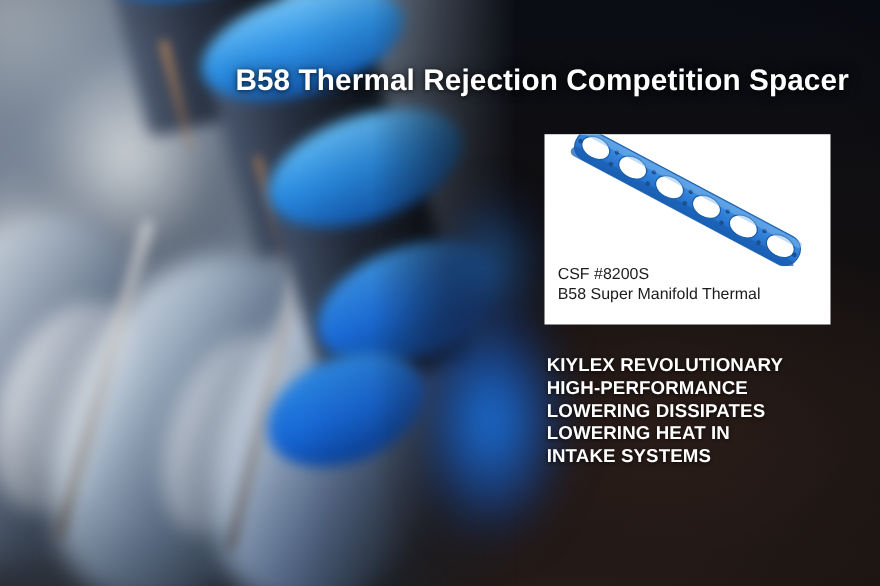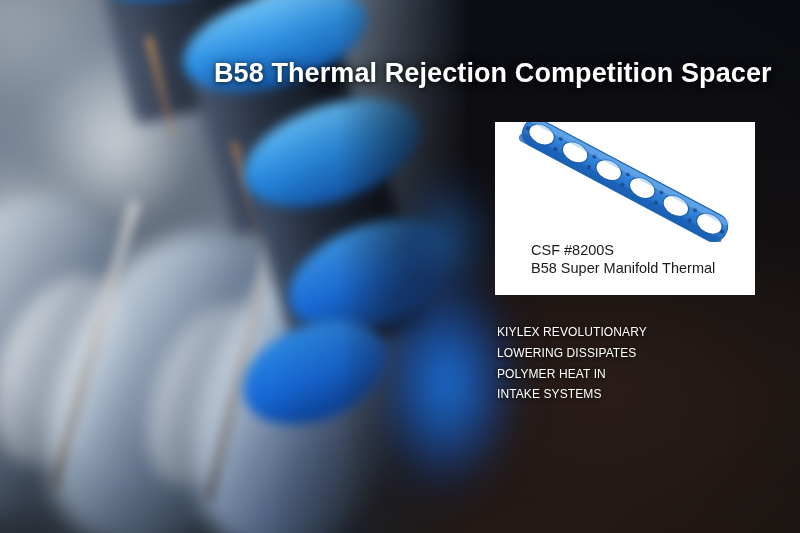--- a/index.html
+++ b/index.html
@@ -117,26 +117,26 @@
   #card{
     position:absolute;left:495px;top:122px;width:260px;height:173px;
     background:#ffffff;
   }
   #card-figure{position:absolute;left:0;top:0;width:260px;height:120px;overflow:hidden;}
   #card-figure svg{position:absolute;left:0;top:0;}
   #card-caption{
     position:absolute;left:12px;top:119px;right:8px;
     color:#1b1b1b;font-size:14.5px;line-height:18px;
   }
-  #card-caption div{white-space:nowrap;margin-left:24px;}
+  #card-caption div{white-space:nowrap;}
 
   
   #copy{
     position:absolute;left:497px;top:322px;width:230px;
-    color:#ffffff;font-size:12px;font-weight:normal;line-height:20.8px;
+    color:#ffffff;font-size:17px;font-weight:bold;line-height:20.8px;
     letter-spacing:.1px;
     text-shadow:0 1px 4px rgba(0,0,0,.75);
   }
   #copy div{white-space:nowrap;}
 </style>
 </head>
 <body>
 
 <div id="banner">
 
@@ -221,18 +221,19 @@
       </svg>
     </div>
     <div id="card-caption">
       <div>CSF #8200S</div>
       <div>B58 Super Manifold Thermal</div>
     </div>
   </div>
 
   <div id="copy">
     <div>KIYLEX REVOLUTIONARY</div>
+    <div>HIGH-PERFORMANCE</div>
     <div>LOWERING DISSIPATES</div>
-    <div>POLYMER HEAT IN</div>
+    <div>LOWERING HEAT IN</div>
     <div>INTAKE SYSTEMS</div>
   </div>
 
 </div>
 
 </body></html>

